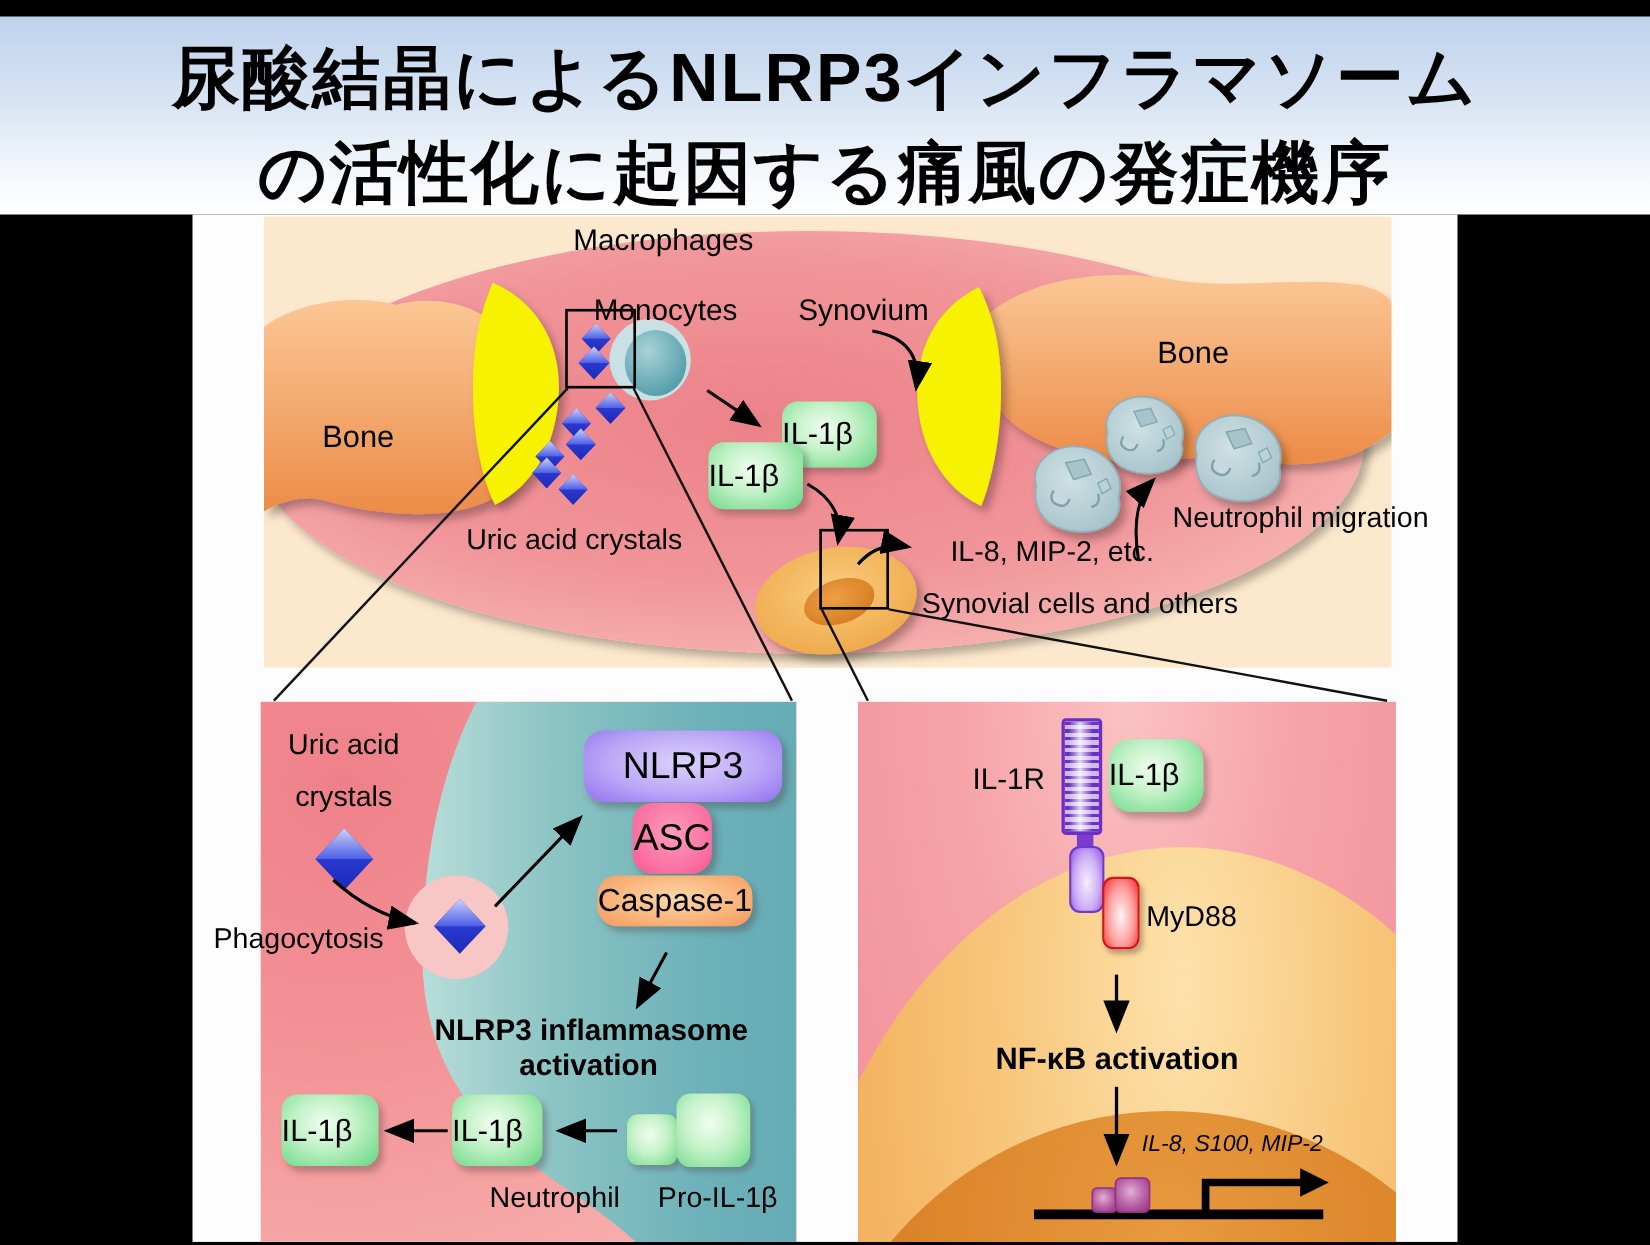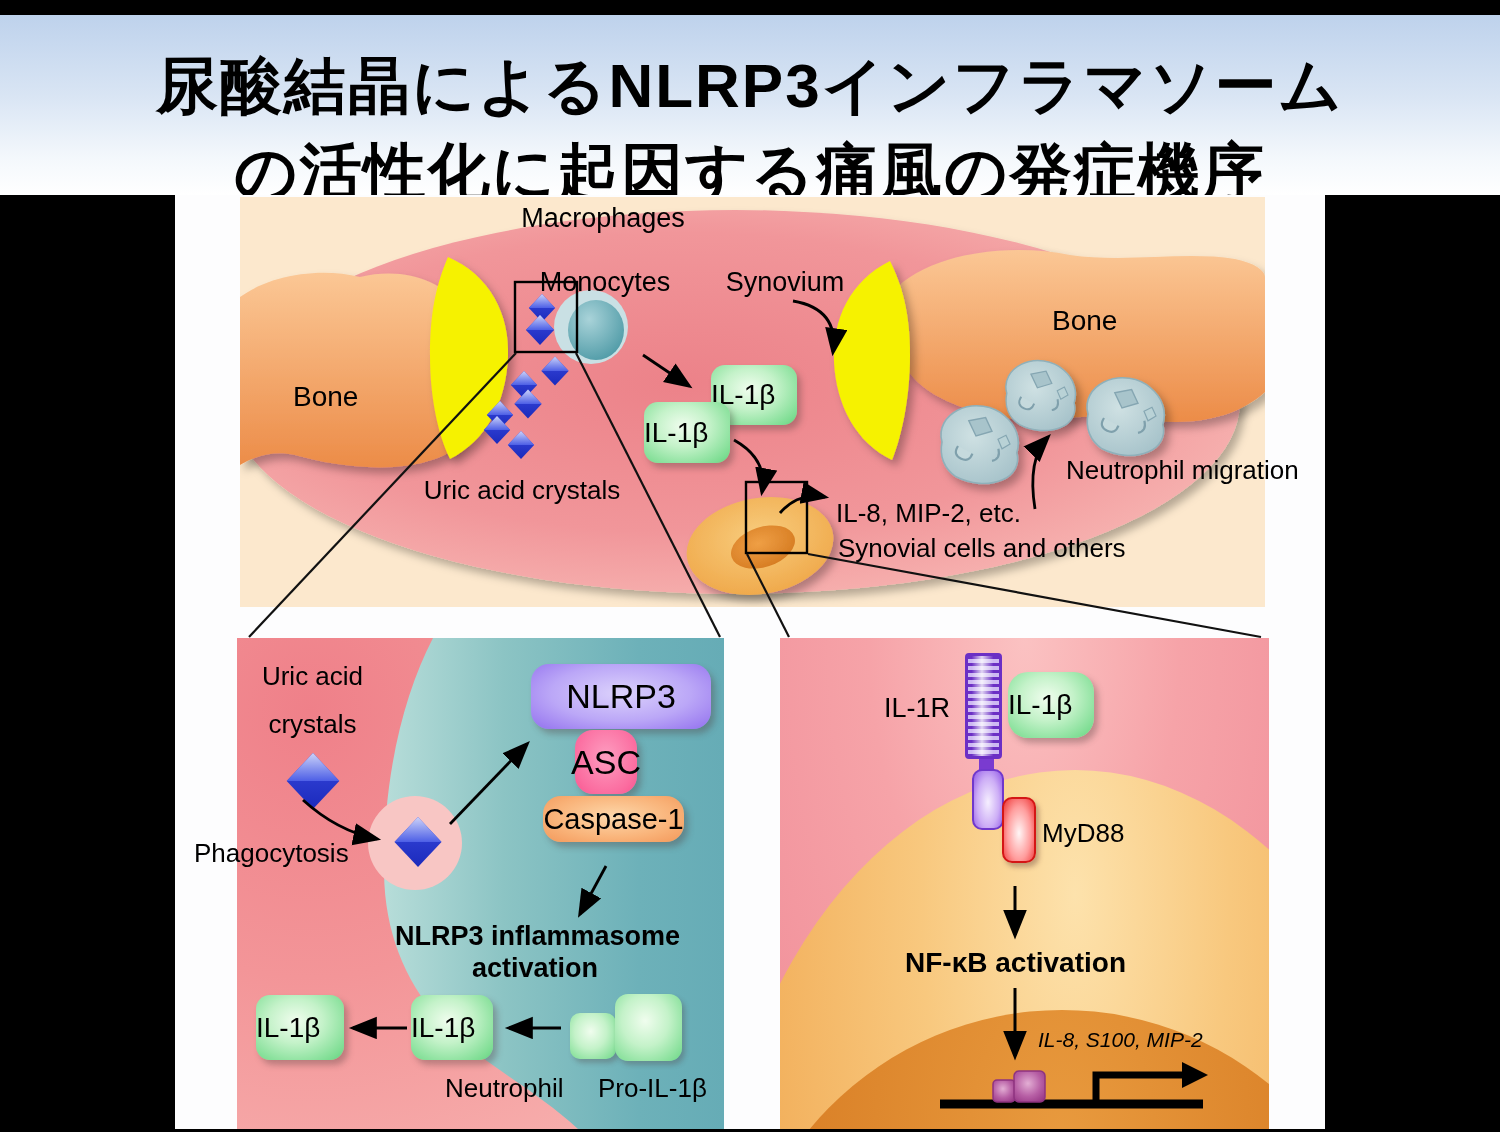--- a/index.html
+++ b/index.html
@@ -48,21 +48,21 @@
       box-shadow:3px 4px 5px rgba(80,40,40,.35);}
   .overlay{position:absolute;left:0;top:0;z-index:6;pointer-events:none;}
   svg{display:block;}
 </style>
 </head>
 <body>
 
 <div class="root">
 
   <div class="title-band">
-    <div class="title-line" style="margin-top:28px;">尿酸結晶によるNLRP3インフラマソーム</div>
+    <div class="title-line" style="margin-top:14px;">尿酸結晶によるNLRP3インフラマソーム</div>
     <div class="title-line">の活性化に起因する痛風の発症機序</div>
   </div>
 
   <div class="slide"></div>
 
   <div class="panel panel-top">
     <svg width="1025" height="410" viewBox="0 0 1025 410">
       <defs>
         <filter id="ds" x="-20%" y="-20%" width="150%" height="150%">
           <feDropShadow dx="5" dy="6" stdDeviation="4" flood-opacity="0.28"></feDropShadow>
@@ -164,21 +164,21 @@
         <path d="M795,312 Q787,262 808,240" marker-end="url(#ahT)"></path>
       </g>
     </svg>
 
     <div class="lbl lbl-c" style="left:250px;top:6px;width:226px;font-size:27px;">Macrophages</div>
     <div class="lbl lbl-c" style="left:255px;top:70px;width:220px;font-size:27px;">Monocytes</div>
     <div class="lbl lbl-c" style="left:450px;top:70px;width:190px;font-size:27px;">Synovium</div>
     <div class="lbl" style="left:53px;top:184px;font-size:28px;">Bone</div>
     <div class="lbl" style="left:812px;top:108px;font-size:28px;">Bone</div>
     <div class="lbl lbl-c" style="left:167px;top:278px;width:230px;">Uric acid crystals</div>
-    <div class="lbl" style="left:596px;top:289px;margin-top:12px;">IL-8, MIP-2, etc.</div>
+    <div class="lbl" style="left:624px;top:289px;">IL-8, MIP-2, etc.</div>
     <div class="lbl" style="left:598px;top:336px;">Synovial cells and others</div>
     <div class="lbl" style="left:826px;top:258px;">Neutrophil migration</div>
 
     <div class="gbox" style="left:471px;top:168px;width:86px;height:60px;">
       <span>IL-1β</span>
     </div>
     <div class="gbox" style="left:404px;top:205px;width:86px;height:61px;">
       <span>IL-1β</span>
     </div>
   </div>
@@ -229,21 +229,21 @@
     <div class="lbl lbl-c" style="left:13px;top:71px;width:125px;">crystals</div>
     <div class="lbl" style="left:-43px;top:200px;">Phagocytosis</div>
     <div class="lbl lbl-c bold" style="left:158px;top:283px;width:280px;font-size:27px;">NLRP3 inflammasome</div>
     <div class="lbl lbl-c bold" style="left:158px;top:315px;width:280px;font-size:27px;">activation</div>
     <div class="lbl" style="left:208px;top:435px;">Neutrophil</div>
     <div class="lbl" style="left:361px;top:435px;">Pro-IL-1β</div>
 
     <div class="pbox nlrp3" style="left:294px;top:26px;width:180px;height:65px;">
       <span>NLRP3</span>
     </div>
-    <div class="pbox ascb" style="left:338px;top:92px;width:62px;height:64px;">
+    <div class="pbox ascb" style="left:338px;top:92px;width:72px;height:64px;">
       <span>ASC</span>
     </div>
     <div class="pbox casp" style="left:306px;top:158px;width:141px;height:46px;">
       <span>Caspase-1</span>
     </div>
     <div class="gbox" style="left:19px;top:357px;width:88px;height:65px;">
       <span>IL-1β</span>
     </div>
     <div class="gbox" style="left:174px;top:357px;width:82px;height:65px;">
       <span>IL-1β</span>

